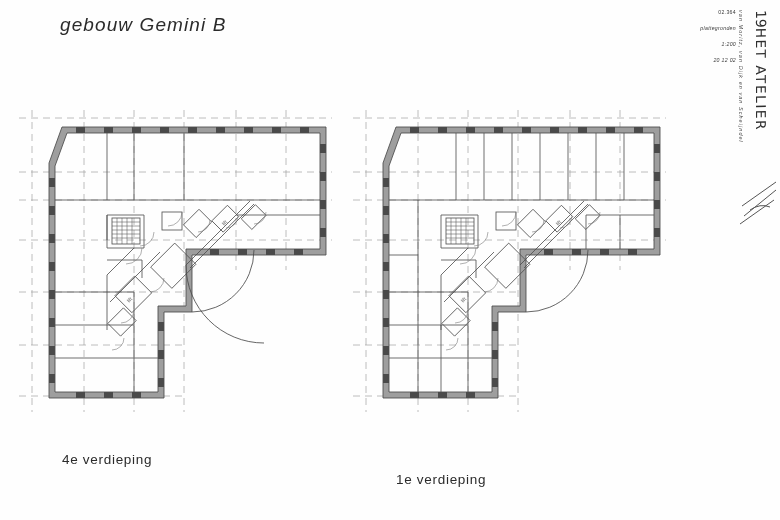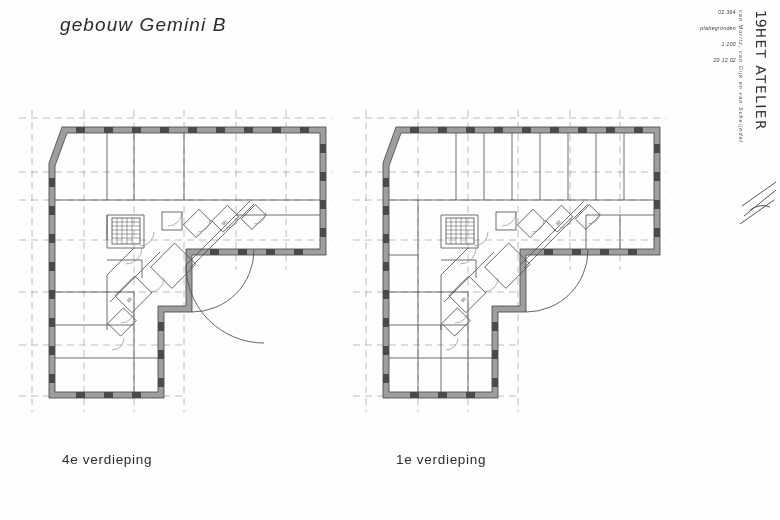--- a/index.html
+++ b/index.html
@@ -45,21 +45,21 @@
     white-space:nowrap;font-style:italic;
   }
   .logo-strokes{position:absolute;left:4px;top:172px;width:38px;height:62px;}
 
   
   .plan-caption{
     position:absolute;font-size:13.5px;letter-spacing:.7px;color:#2b2b2b;
     white-space:nowrap;
   }
   #cap-left{left:62px;top:452px;}
-  #cap-right{left:396px;top:452px;}
+  #cap-right{left:396px;top:472px;}
 
   
   .plan{position:absolute;top:100px;width:340px;height:320px;}
   #plan-left{left:14px;}
   #plan-right{left:348px;}
   svg{display:block;overflow:visible;}
 
   .wall-core{fill:#9e9e9e;}
   .wall-band{fill:#4a4a4a;}
   .wall-line{fill:none;stroke:#4a4a4a;stroke-width:.85;}

